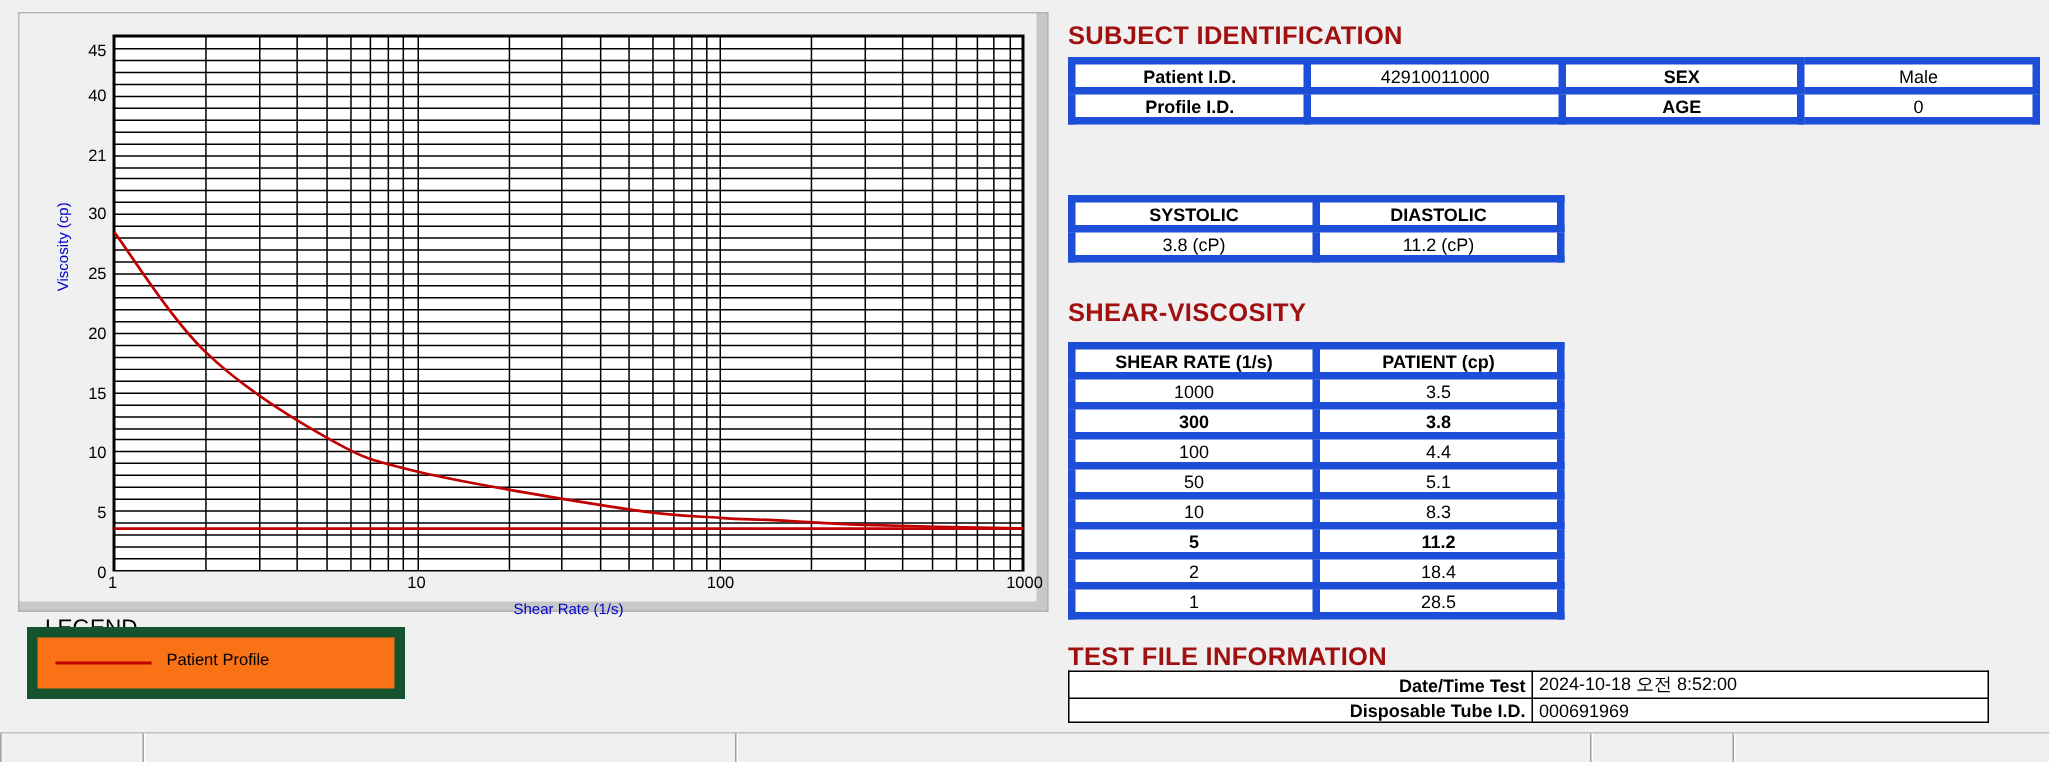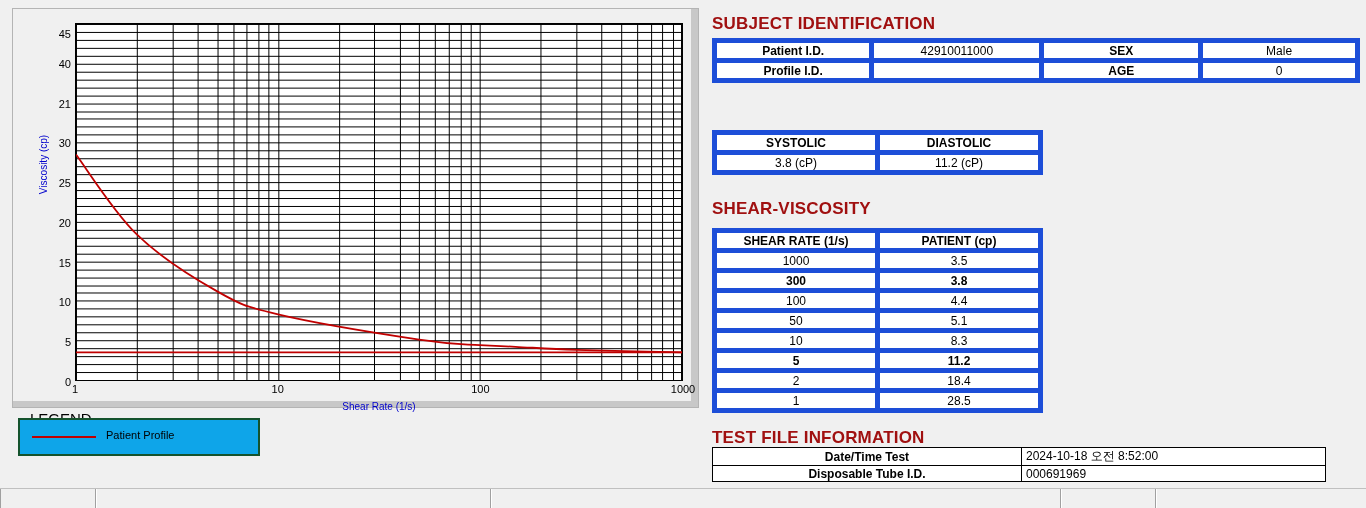--- a/index.html
+++ b/index.html
@@ -49,22 +49,22 @@
     color:#0000cc;font-size:10px;
   }
   #xlabel{
     position:absolute;left:62px;top:392px;width:608px;text-align:center;
     color:#0000cc;font-size:10px;
   }
   #curve-svg{position:absolute;left:0;top:0;width:100%;height:100%;}
   
   #legend-box{
     position:absolute;left:18px;top:418px;width:238px;height:34px;
-    border:2px solid #14532d;
-    background:#0ea5e9;
+    border:7px solid #14532d;
+    background:#f97316;
   }
   #legend-title{
     position:absolute;left:26px;top:410px;background:#f0f0f0;
     padding:0 4px;font-size:15px;
   }
   #legend-line{
     position:absolute;left:12px;top:16px;width:64px;height:2px;background:#c00000;
   }
   #legend-label{position:absolute;left:86px;top:9px;font-size:11px;}
   
@@ -99,21 +99,21 @@
   #subject-table td.val2{width:148px;}
   
   #bv-table{position:absolute;left:2px;top:130px;padding-left:20px;}
   #bv-table td{width:150px;}
   
   #sv-table{position:absolute;left:2px;top:228px;}
   #sv-table td{width:150px;}
   
   #tf-table{position:absolute;left:2px;top:447px;}
   #tf-table td{border:1px solid #000;height:15px;padding:0 4px;}
-  #tf-table td.lbl{width:300px;text-align:center;font-weight:bold;}
+  #tf-table td.lbl{width:300px;text-align:right;font-weight:bold;}
   #tf-table td.val{width:295px;text-align:left;}
   
   #t-subject{position:absolute;left:2px;top:14px;}
   #t-bv{position:absolute;left:2px;top:105px;}
   #t-sv{position:absolute;left:2px;top:199px;}
   #t-tf{position:absolute;left:2px;top:428px;}
   
   #status-bar{
     position:absolute;left:0;top:488px;width:1366px;height:20px;
     background:#f0f0f0;border-top:1px solid #c0c0c0;

